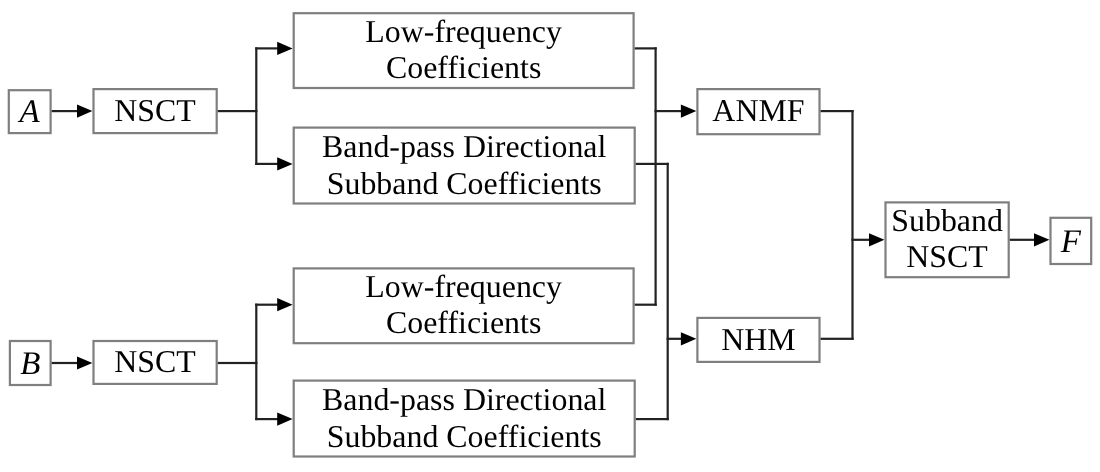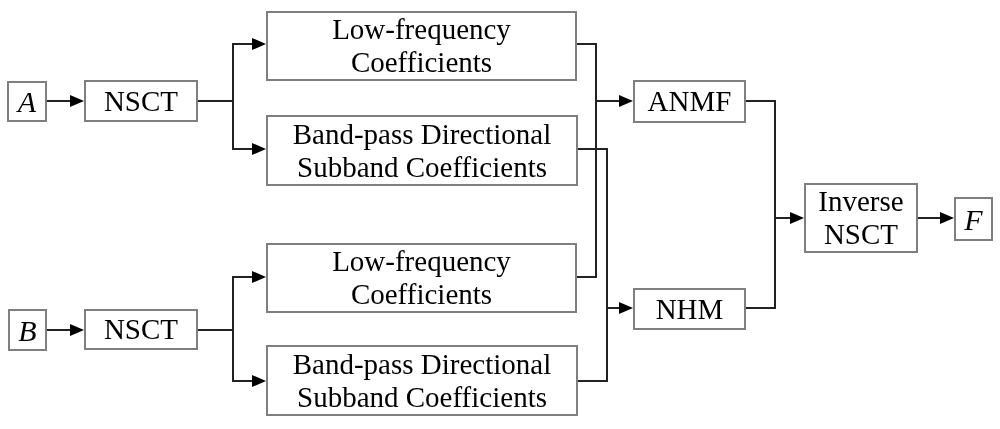--- a/index.html
+++ b/index.html
@@ -97,21 +97,21 @@
 
   <div class="node" style="left:633px; top:288px; width:113px; height:42px;">
     <span class="txt">NHM</span>
   </div>
 
   <div class="node" style="left:633px; top:80px; width:113px; height:43px;">
     <span class="txt">ANMF</span>
   </div>
 
   <div class="node" style="left:804px; top:183px; width:114px; height:70px;">
-    <span class="txt">Inverse</span>
+    <span class="txt">Subband</span>
     <span class="txt">NSCT</span>
   </div>
 
   <div class="node letter" style="left:954px; top:197px; width:39px; height:44px;">
     <span class="txt">F</span>
   </div>
 
   <div class="h-line" style="left:47px; top:100px; width:25px;"></div>
   <div class="arrow" style="left:70px; top:95px;"></div>
 

